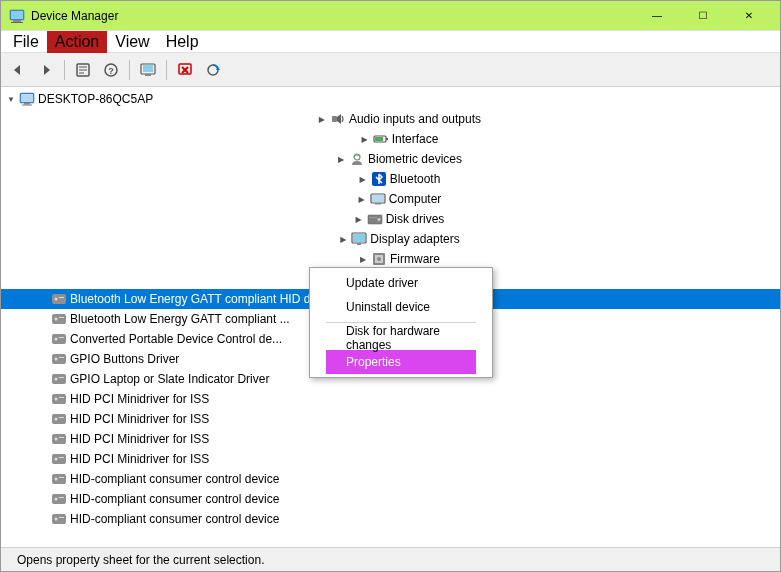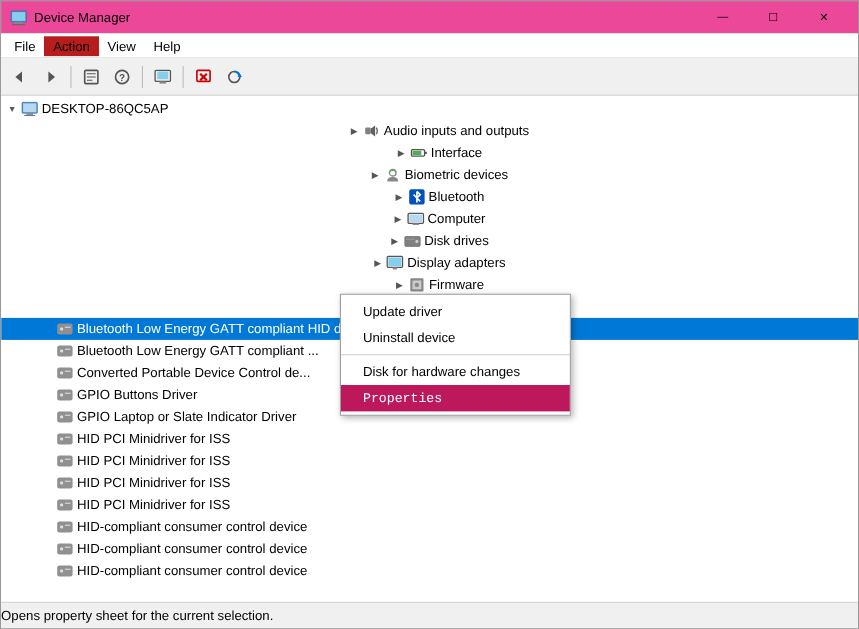--- a/index.html
+++ b/index.html
@@ -16,21 +16,21 @@
     .window {
       width: 781px;
       height: 572px;
       background: #fff;
       border: 1px solid #999;
       display: flex;
       flex-direction: column;
     }
 
     .title-bar {
-      background: #ec4899;
+      background: #bef264;
       height: 30px;
       display: flex;
       align-items: center;
       padding: 0 8px;
       border-bottom: 1px solid #e0e0e0;
       user-select: none;
     }
 
     .title-bar-icon {
       width: 16px;
@@ -68,21 +68,21 @@
       display: flex;
       align-items: center;
       padding: 0 4px;
       background: #fff;
       border-bottom: 1px solid #e0e0e0;
     }
 
     .menu-item {
       padding: 2px 8px;
       cursor: pointer;
-      font-size: 12px;
+      font-size: 16px;
       color: #000;
     }
     .menu-item.active { background: #b91c1c; }
 
     
     .toolbar {
       height: 34px;
       display: flex;
       align-items: center;
       padding: 0 4px;
@@ -170,51 +170,50 @@
     .indent-1 { padding-left: 18px; justify-content: center; }
     .indent-2 { padding-left: 34px; }
 
     
     .status-bar {
       height: 24px;
       background: #f0f0f0;
       border-top: 1px solid #d0d0d0;
       display: flex;
       align-items: center;
-      padding: 0 0;
+      padding: 0 16px;
       font-size: 12px;
       color: #000;
     }
 
     
     .context-menu {
       position: absolute;
       top: 180px;
       left: 308px;
-      width: 210px;
+      width: 184px;
       background: #fff;
       border: 1px solid #a0a0a0;
       box-shadow: 2px 2px 6px rgba(0,0,0,0.3);
       z-index: 100;
-      padding: 3px 0;
+      padding: 3px 16px;
     }
 
     .ctx-item {
       height: 24px;
       display: flex;
       align-items: center;
       padding: 0 20px;
       cursor: pointer;
       font-size: 12px;
       color: #000;
     }
     .ctx-item.highlighted {
-      background: #be185d;
+      background: #d946ef;
       color: #fff;
-      font-family: Liberation Mono, monospace;
     }
 
     .ctx-separator {
       height: 1px;
       background: #d0d0d0;
       margin: 3px 0;
     }
   </style>
 </head>
 <body>

